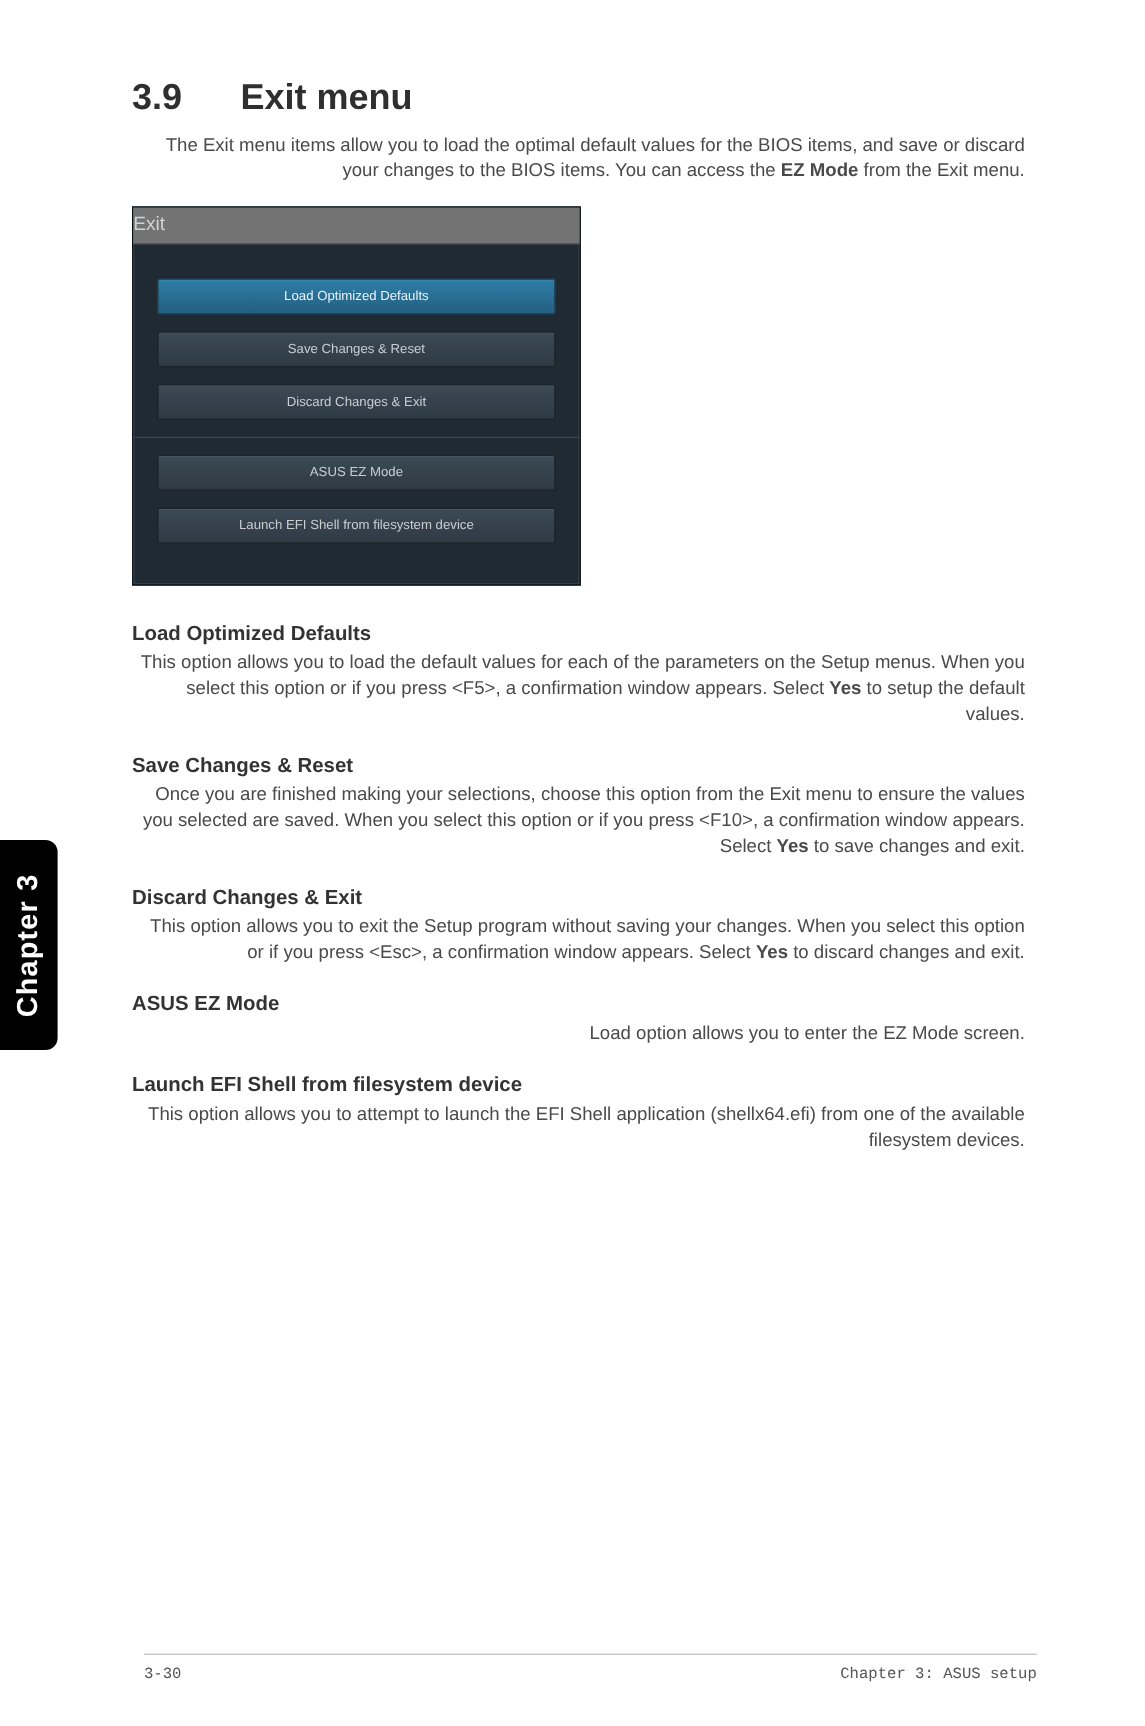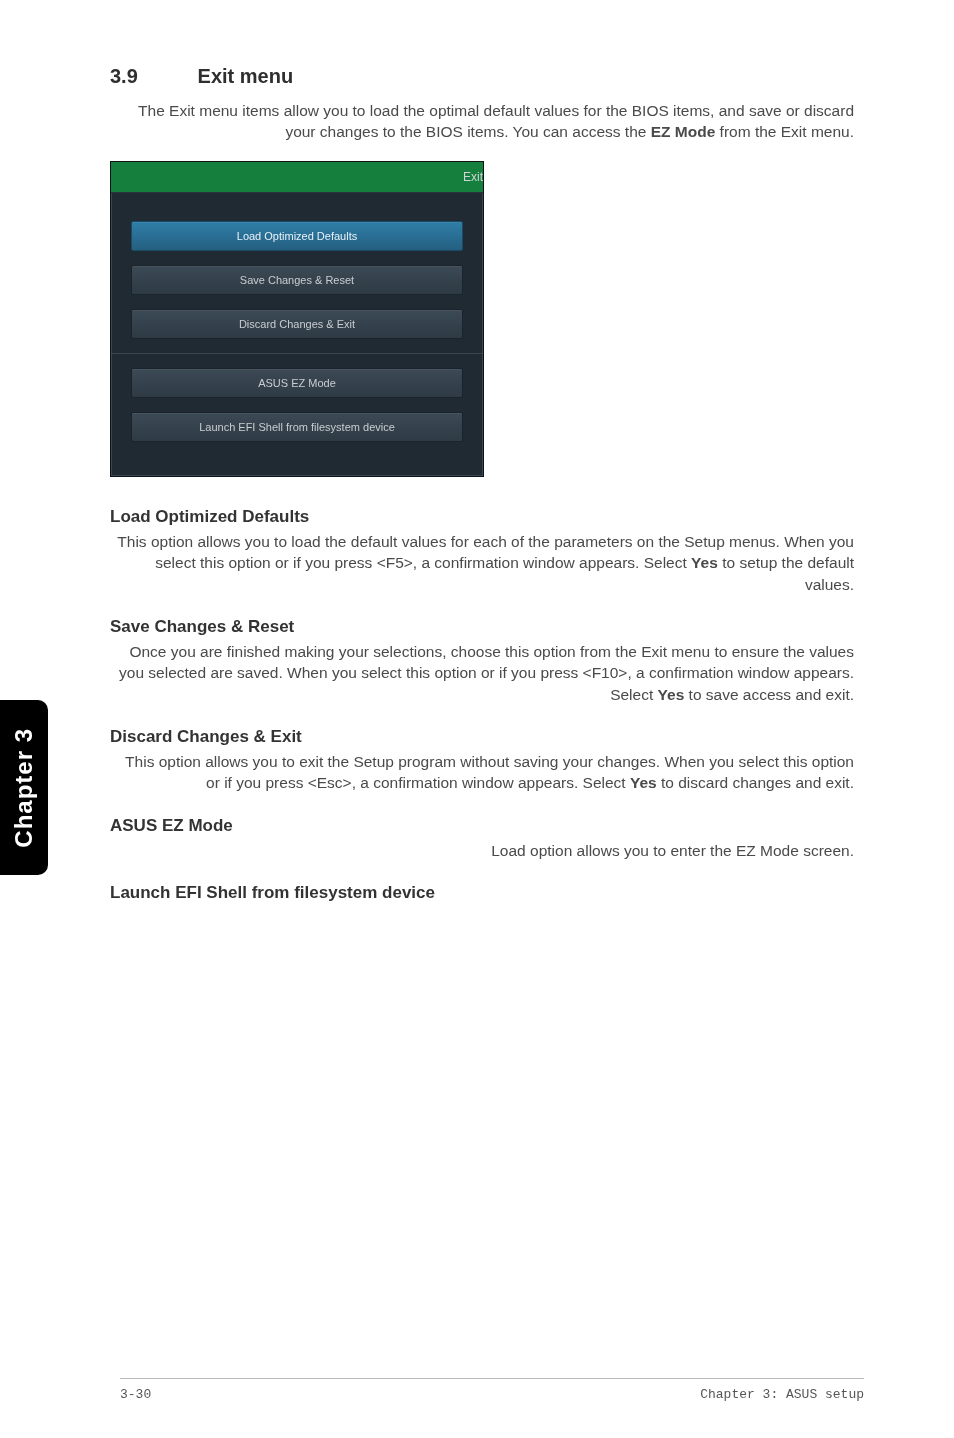--- a/index.html
+++ b/index.html
@@ -34,21 +34,21 @@
   font-weight: bold;
   font-size: 24px;
   writing-mode: vertical-rl;
   transform: rotate(180deg);
   letter-spacing: 1px;
 }
 .content {
   padding: 55px 100px 0 110px;
 }
 h1.section-title {
-  font-size: 20px;
+  font-size: 30px;
   font-weight: 800;
   color: #2f2f2f;
   margin: 10px 0 12px 0;
 }
 h1.section-title .num {
   display: inline-block;
   min-width: 82px;
 }
 .para {
   font-size: 15.5px;
@@ -60,26 +60,26 @@
 .bios-window {
   width: 372px;
   background: #1f2a32;
   border: 1px solid #0d1318;
   box-shadow: inset 0 0 0 1px #3a4750;
   padding-bottom: 20px;
   margin-bottom: 30px;
 }
 .bios-titlebar {
   height: 30px;
-  background: #15803d;
+  background: #737373;
   color: #d0d4d7;
-  font-size: 12px;
+  font-size: 16px;
   display: flex;
   align-items: center;
-  justify-content: flex-end;
+  justify-content: flex-start;
   border-bottom: 1px solid #2a343c;
 }
 .bios-body {
   padding: 14px 20px 0 20px;
 }
 .bios-button {
   display: flex;
   align-items: center;
   justify-content: center;
   height: 28px;
@@ -170,32 +170,33 @@
       </div>
     </div>
 
     <div class="subhead">Load Optimized Defaults</div>
     <p class="para">
       <span>This option allows you to load the default values for each of the parameters on the Setup menus. When you select this option or if you press &lt;F5&gt;, a confirmation window appears. Select </span><b>Yes</b><span> to setup the default values.</span>
     </p>
 
     <div class="subhead">Save Changes &amp; Reset</div>
     <p class="para">
-      <span>Once you are finished making your selections, choose this option from the Exit menu to ensure the values you selected are saved. When you select this option or if you press &lt;F10&gt;, a confirmation window appears. Select </span><b>Yes</b><span> to save access and exit.</span>
+      <span>Once you are finished making your selections, choose this option from the Exit menu to ensure the values you selected are saved. When you select this option or if you press &lt;F10&gt;, a confirmation window appears. Select </span><b>Yes</b><span> to save changes and exit.</span>
     </p>
 
     <div class="subhead">Discard Changes &amp; Exit</div>
     <p class="para">
       <span>This option allows you to exit the Setup program without saving your changes. When you select this option or if you press &lt;Esc&gt;, a confirmation window appears. Select </span><b>Yes</b><span> to discard changes and exit.</span>
     </p>
 
     <div class="subhead">ASUS EZ Mode</div>
     <p class="para">Load option allows you to enter the EZ Mode screen.</p>
 
     <div class="subhead">Launch EFI Shell from filesystem device</div>
+    <p class="para">This option allows you to attempt to launch the EFI Shell application (shellx64.efi) from one of the available filesystem devices.</p>
 
   </div>
 
   <div class="footer">
     <div class="footer-line">
       <span>3-30</span>
       <span>Chapter 3: ASUS setup</span>
     </div>
   </div>
 

